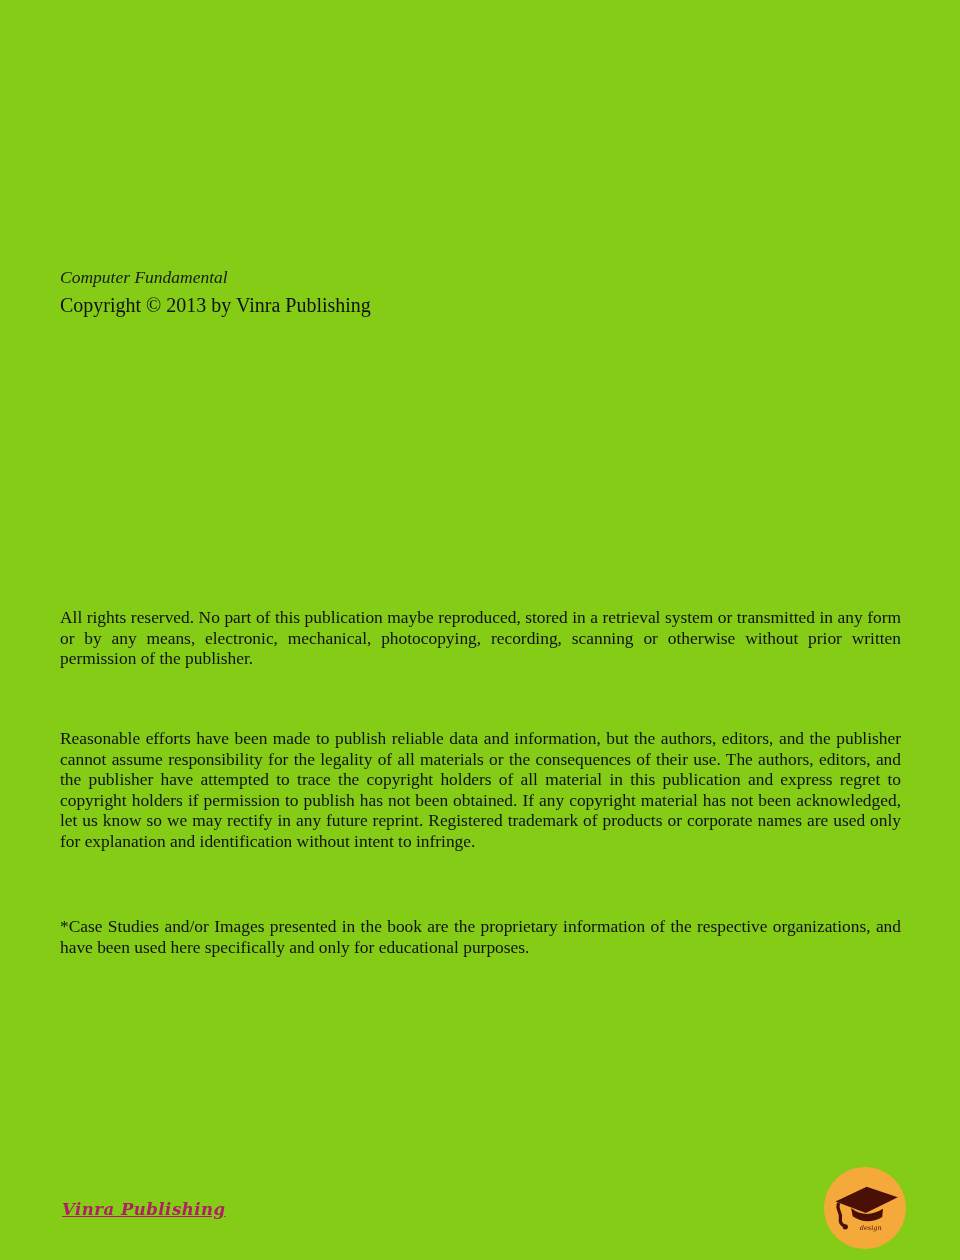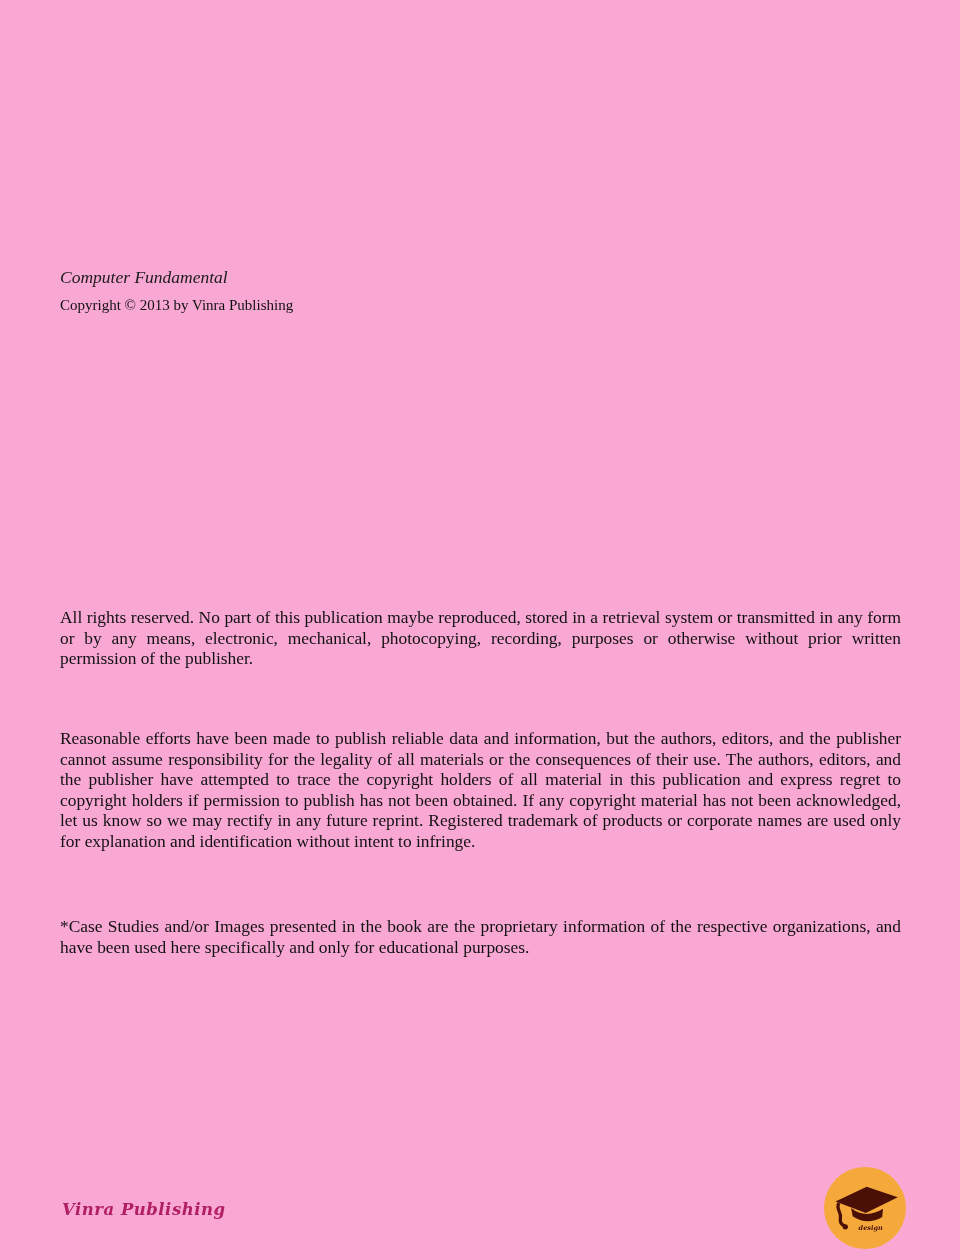--- a/index.html
+++ b/index.html
@@ -1,39 +1,39 @@
 <!DOCTYPE html>
 <html><head>
 <meta charset="utf-8">
 <style>
   * { margin: 0; padding: 0; box-sizing: border-box; }
   html, body { background: #ffffff; }
   .page {
     position: relative;
     width: 960px;
     height: 1260px;
-    background: #f9a8d4;
+    background: #84cc16;
     font-family: "Liberation Serif", "DejaVu Serif", serif;
     color: #1a1a1a;
     overflow: hidden;
   }
   .book-info {
     position: absolute;
     left: 60px;
     top: 266px;
     width: 600px;
   }
   .book-title {
     font-style: italic;
     font-size: 17.5px;
     line-height: 22px;
     color: #1a1a1a;
   }
   .copyright-line {
-    font-size: 15px;
+    font-size: 20px;
     line-height: 22px;
     margin-top: 6px;
     color: #111111;
   }
   .para {
     position: absolute;
     left: 60px;
     width: 841px;
     font-size: 17.4px;
     line-height: 20.6px;
@@ -56,41 +56,40 @@
   .logo-badge {
     position: absolute;
     left: 824px;
     top: 1167px;
     width: 82px;
     height: 82px;
     border-radius: 50%;
     display: flex;
     align-items: flex-start;
     justify-content: center;
-    font-weight: bold;
   }
   .logo-badge svg { display: block; }
 </style>
 </head>
 <body>
 
 <div class="page">
 
   <div class="book-info">
     <div class="book-title">Computer Fundamental</div>
     <div class="copyright-line">Copyright © 2013 by Vinra Publishing</div>
   </div>
 
-  <p class="para para-rights">All rights reserved. No part of this publication maybe reproduced, stored in a retrieval system or transmitted in any form or by any means, electronic, mechanical, photocopying, recording, purposes or otherwise without prior written permission of the publisher.</p>
+  <p class="para para-rights">All rights reserved. No part of this publication maybe reproduced, stored in a retrieval system or transmitted in any form or by any means, electronic, mechanical, photocopying, recording, scanning or otherwise without prior written permission of the publisher.</p>
 
   <p class="para para-disclaimer">Reasonable efforts have been made to publish reliable data and information, but the authors, editors, and the publisher cannot assume responsibility for the legality of all materials or the consequences of their use. The authors, editors, and the publisher have attempted to trace the copyright holders of all material in this publication and express regret to copyright holders if permission to publish has not been obtained. If any copyright material has not been acknowledged, let us know so we may rectify in any future reprint. Registered trademark of products or corporate names are used only for explanation and identification without intent to infringe.</p>
 
   <p class="para para-case">*Case Studies and/or Images presented in the book are the proprietary information of the respective organizations, and have been used here specifically and only for educational purposes.</p>
 
-  <div class="footer-brand" style="color: rgb(176, 30, 99);">Vinra Publishing</div>
+  <div class="footer-brand" style="color: rgb(176, 30, 99); text-decoration: underline;">Vinra Publishing</div>
 
   <div class="logo-badge">
     <svg width="82" height="82" viewBox="0 0 100 100">
       <circle cx="50" cy="50" r="50" fill="#f6a93b"></circle>
       <g>
 
         <polygon points="14,42 52,24 90,37 51,56" class="cap-part" fill="#4a1006"></polygon>
 
         <path d="M33,50 Q51,64 72,51 L71,61 Q52,72 35,60 Z" class="cap-part" fill="#4a1006"></path>
 

